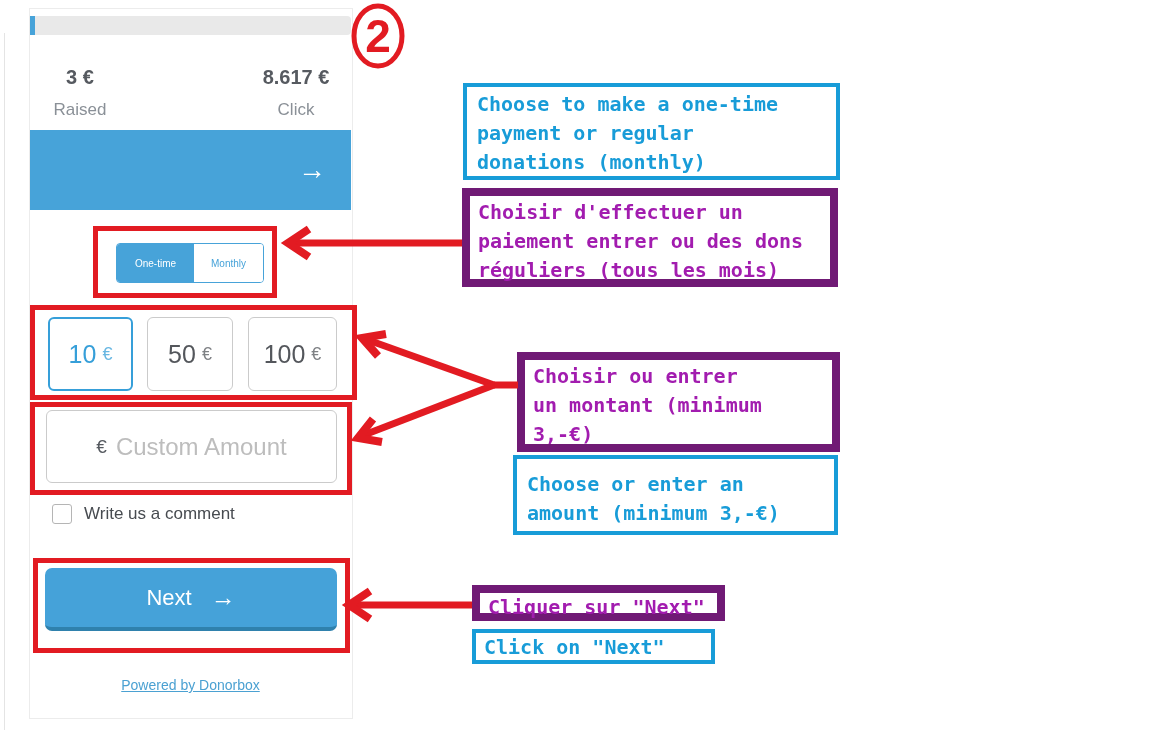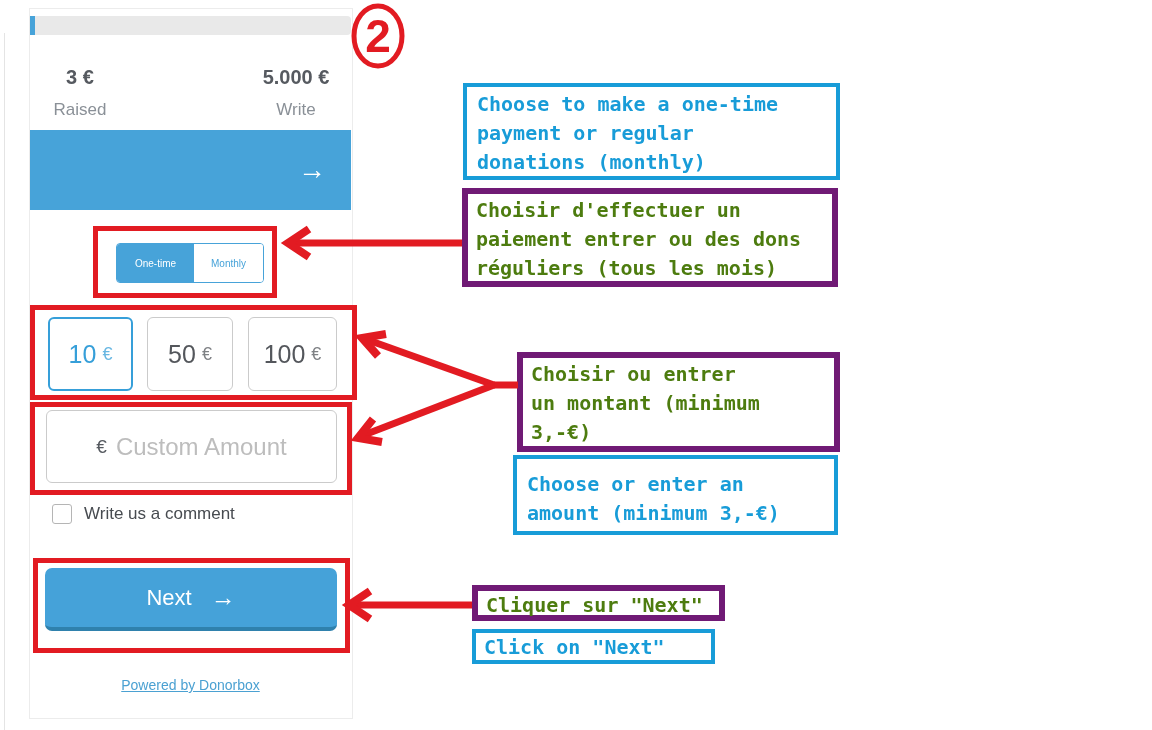--- a/index.html
+++ b/index.html
@@ -63,21 +63,21 @@
 
   
   .hl-rect { border:5px solid #e21b22; background:transparent; }
   #hl-toggle { left:93px; top:226px; width:184px; height:72px; }
   #hl-amounts { left:30px; top:305px; width:327px; height:95px; }
   #hl-custom { left:30px; top:402px; width:322px; height:93px; }
   #hl-next { left:33px; top:558px; width:317px; height:95px; }
 
   
   .ann-box { font-family:"DejaVu Sans Mono", monospace; font-weight:bold; font-size:20px; line-height:29px; background:#fff; }
-  .ann-box.red  { border:6px solid #701a75; color:#4d7c0f; }
+  .ann-box.red  { border:8px solid #701a75; color:#a21caf; }
   .ann-box.blue { border:4px solid #189cd8; color:#189cd8; }
   #ann-en-toggle { left:463px; top:83px;  width:377px; height:97px;  padding:3px 10px; }
   #ann-fr-toggle { left:462px; top:188px; width:376px; height:99px;  padding:2px 8px; }
   #ann-fr-amount { left:517px; top:352px; width:323px; height:100px; padding:2px 8px; }
   #ann-en-amount { left:513px; top:455px; width:325px; height:80px;  padding:11px 10px; }
   #ann-fr-next   { left:472px; top:585px; width:253px; height:36px;  padding:0 8px; }
   #ann-en-next   { left:472px; top:629px; width:243px; height:35px;  padding:0 8px; }
 
   #overlay-svg { left:0; top:0; width:1152px; height:730px; pointer-events:none; }
 </style>
@@ -87,22 +87,22 @@
 <div id="stage">
 
   <div id="page-edge" class="abs"></div>
   <div id="panel" class="abs"></div>
 
   <div id="progress-track" class="abs"></div>
   <div id="progress-fill" class="abs"></div>
 
   <div id="raised-val" class="abs stat-val">3 €</div>
   <div id="raised-lab" class="abs stat-lab">Raised</div>
-  <div id="goal-val" class="abs stat-val">5.000 €</div>
-  <div id="goal-lab" class="abs stat-lab">Write</div>
+  <div id="goal-val" class="abs stat-val">8.617 €</div>
+  <div id="goal-lab" class="abs stat-lab">Click</div>
 
   <div id="carousel" class="abs">
     <div id="dot-1" class="dot active"></div>
     <div id="dot-2" class="dot ring"></div>
     <div id="dot-3" class="dot ring"></div>
     <div id="carousel-arrow">→</div>
   </div>
 
   <div id="toggle" class="abs">
     <div id="seg-onetime" class="seg">One-time</div>

